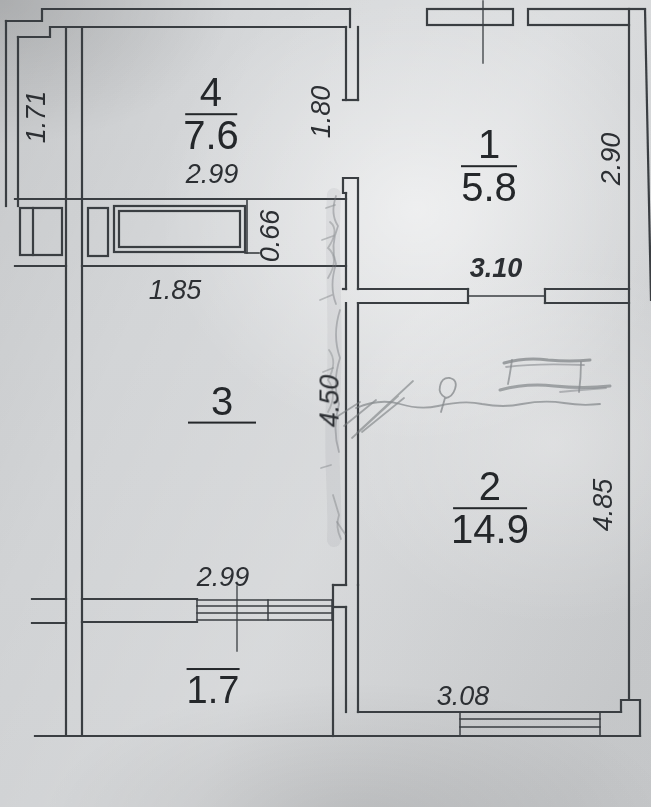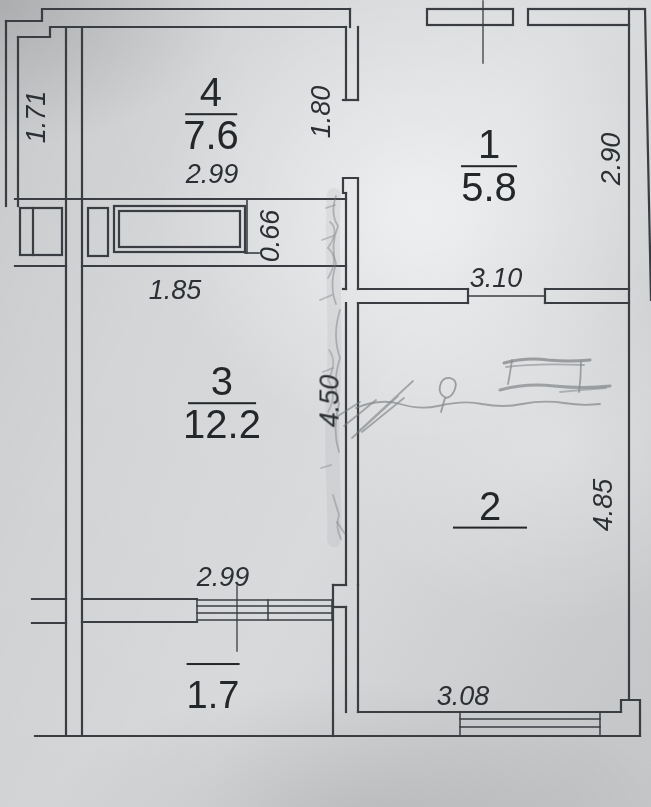--- a/index.html
+++ b/index.html
@@ -17,21 +17,21 @@
   svg.plan{position:absolute;left:0;top:0;}
   .lbl{
     position:absolute;transform:translate(-50%,-50%);
     color:#24272a;white-space:nowrap;line-height:1;
   }
   .room-label{display:flex;flex-direction:column;align-items:center;gap:2px;}
   .room-label .num,.room-label .area{font-size:40px;line-height:0.92;}
   .frac-line{border-top:2.5px solid #24272a;height:0;}
   .dim{font-size:27px;font-style:italic;color:#2c2f33;}
   .vert{transform:translate(-50%,-50%) rotate(-90deg);}
-  .balc .area{font-size:38px;padding-top:13px;border-top:2.5px solid #24272a;}
+  .balc .area{font-size:38px;padding-top:3px;border-top:2.5px solid #24272a;}
 </style>
 </head>
 <body>
 
 <div class="stage">
 
   <svg class="plan" width="651" height="807" viewBox="0 0 651 807" fill="none" stroke="#3a3e42" stroke-width="2.2" stroke-linecap="square">
 
     <g>
       <path d="M6,21 H42 V9 H350"></path>
@@ -152,37 +152,37 @@
 
   <div class="lbl room-label" style="left:489px;top:166px;">
     <div class="num">1</div>
     <div class="frac-line" style="width:56px;"></div>
     <div class="area">5.8</div>
   </div>
 
   <div class="lbl room-label" style="left:222px;top:403px;">
     <div class="num">3</div>
     <div class="frac-line" style="width:68px;"></div>
-    <div class="area">12.2</div>
   </div>
 
   <div class="lbl room-label" style="left:490px;top:508px;">
     <div class="num">2</div>
     <div class="frac-line" style="width:74px;"></div>
+    <div class="area">14.9</div>
   </div>
 
   <div class="lbl room-label balc" style="left:213px;top:688px;">
     <div class="area">1.7</div>
   </div>
 
   <div class="lbl dim" style="left:212px;top:174px;">2.99</div>
   <div class="lbl dim vert" style="left:36px;top:117px;">1.71</div>
   <div class="lbl dim vert" style="left:321px;top:112px;">1.80</div>
   <div class="lbl dim vert" style="left:611px;top:159px;">2.90</div>
-  <div class="lbl dim" style="left:496px;top:278px;">3.10</div>
+  <div class="lbl dim" style="left:496px;top:268px;font-weight:bold;">3.10</div>
   <div class="lbl dim" style="left:175px;top:290px;">1.85</div>
   <div class="lbl dim vert" style="left:270px;top:236px;">0.66</div>
   <div class="lbl dim vert" style="left:330px;top:401px;">4.50</div>
   <div class="lbl dim vert" style="left:603px;top:505px;">4.85</div>
   <div class="lbl dim" style="left:223px;top:577px;">2.99</div>
   <div class="lbl dim" style="left:463px;top:696px;">3.08</div>
 
 </div>
 
 </body></html>

